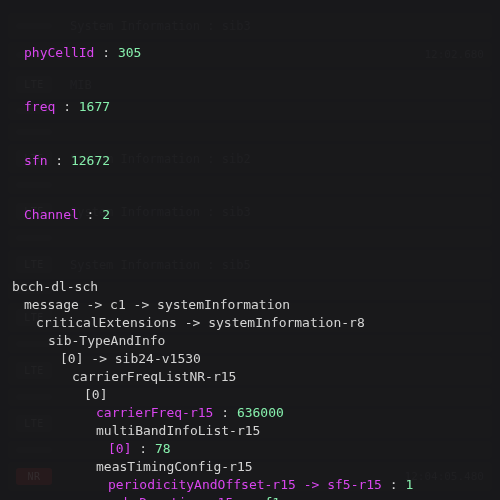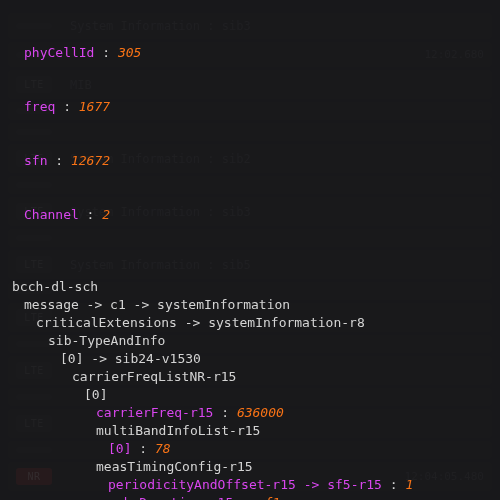--- a/index.html
+++ b/index.html
@@ -52,21 +52,21 @@
     inset: 0;
     padding: 8px 0 8px 8px;
     background: rgba(24,24,26,0.85);
     line-height: 18px;
     white-space: pre;
     color: #d4d4d4;
   }
   .decode .kv  { color: #d4d4d4; }
   .decode .kv .k { color: #d946ef; }
   .decode .kv .sep { color: #d4d4d4; }
-  .decode .kv .v { color: #f97316; font-style: italic; }
+  .decode .kv .v { color: #86efac; }
 
   
   .i0 { padding-left: 4px; }
   .i1 { padding-left: 16px; }
   .i2 { padding-left: 28px; }
   .i3 { padding-left: 40px; }
   .i4 { padding-left: 52px; }
   .i5 { padding-left: 64px; }
   .i6 { padding-left: 76px; }
   .i7 { padding-left: 88px; }

